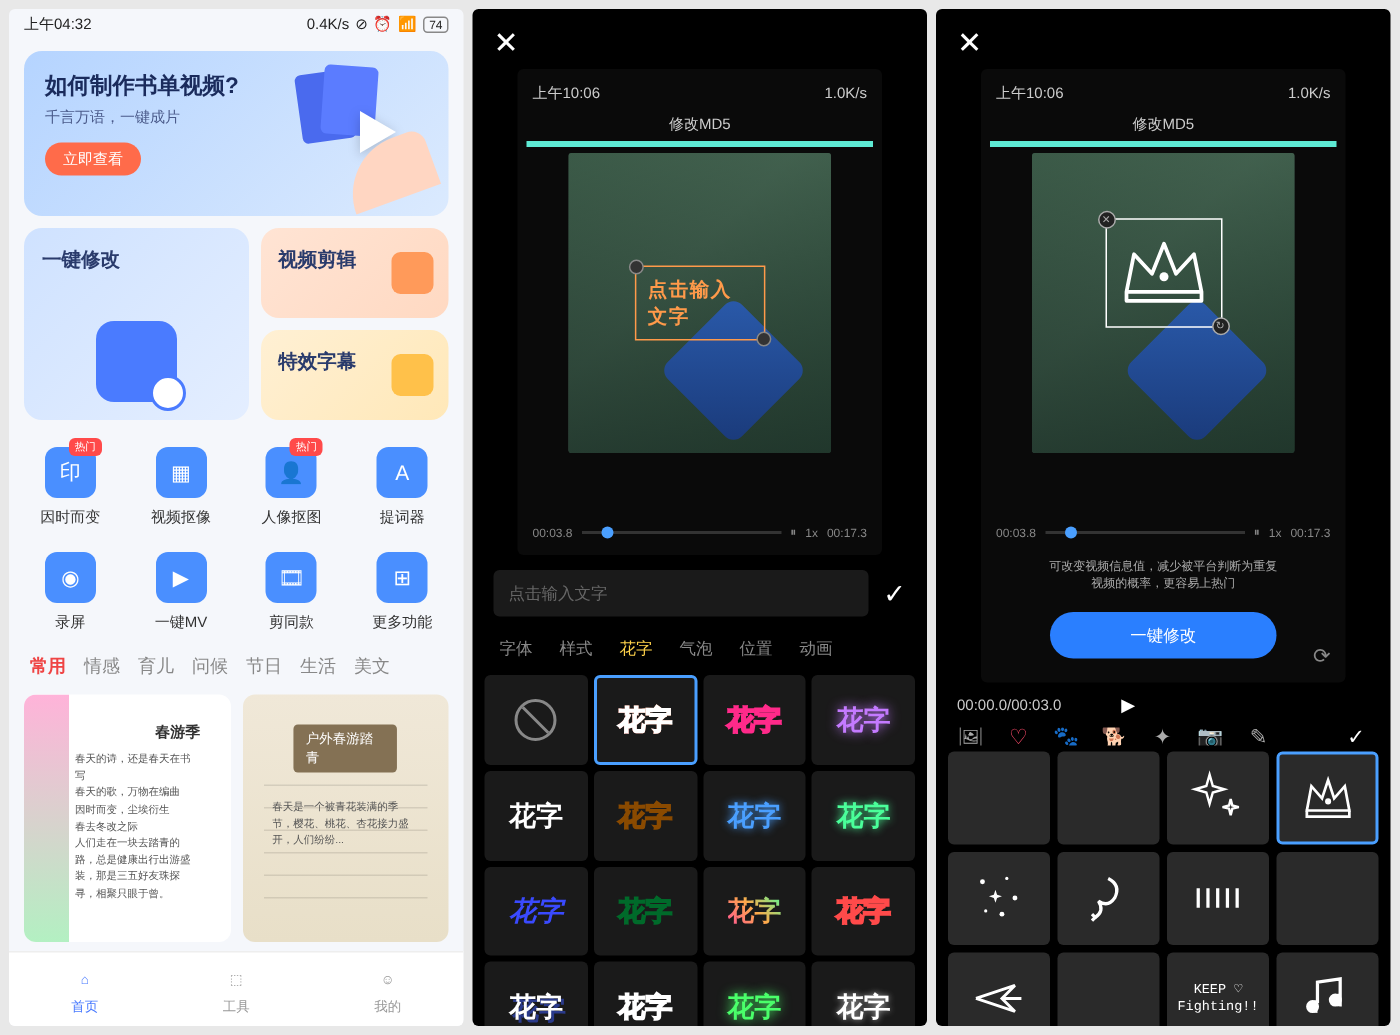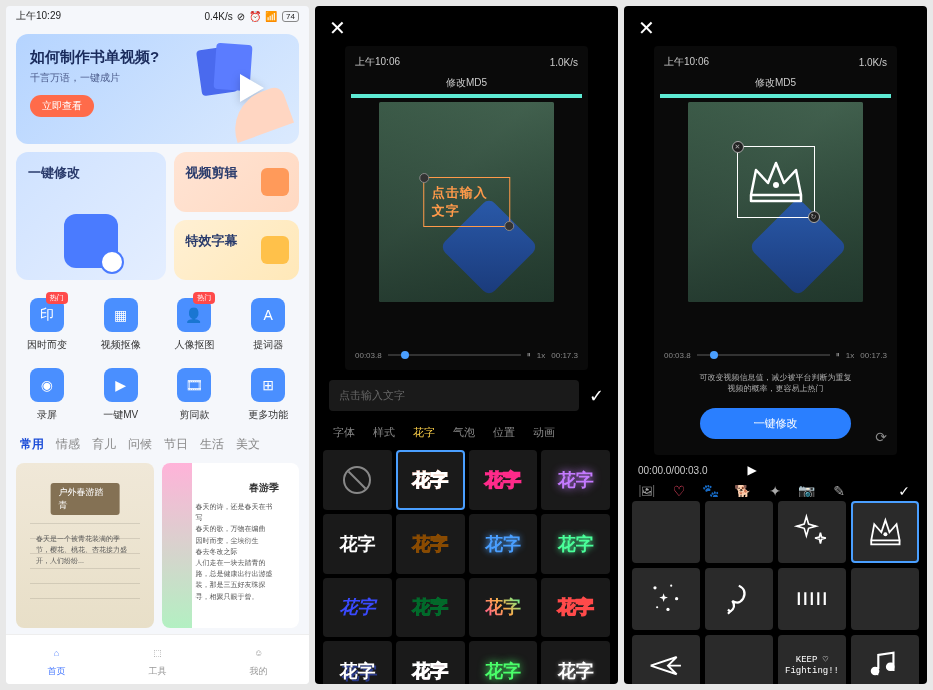--- a/index.html
+++ b/index.html
@@ -34,21 +34,21 @@
   .card-sm2 { background: linear-gradient(135deg,#fff0d4,#ffe8b8); }
   .card-sm-ic { position:absolute; right:10px; top:50%; transform:translateY(-50%); width:28px;height:28px; border-radius:6px;}
   .ic-orange{background:#ff9a5a;}
   .ic-yellow{background:#ffc14a;}
   .grid-icons { display: grid; grid-template-columns: repeat(4,1fr); gap: 4px; margin: 4px 6px; }
   .gicon { display: flex; flex-direction: column; align-items: center; gap: 6px; padding: 6px 0; position:relative;}
   .gicon .ic { width: 34px; height: 34px; background: #4a8fff; border-radius: 8px; display:flex;align-items:center;justify-content:center;color:#fff;font-size:14px;}
   .gicon .lbl { font-size: 10px; color: #333; }
   .hot-badge { position:absolute; top:0; right:14px; background:#ff4a4a;color:#fff;font-size:7px;padding:1px 4px;border-radius:4px;}
   .tabs { display: flex; gap: 12px; padding: 4px 14px; font-size: 12px; color: #888; overflow:hidden;}
-  .tabs .tab.active { color: #1d4ed8; font-weight: 700; }
+  .tabs .tab.active { color: #ef4444; font-weight: 700; }
   .content-cards { display:flex; gap:8px; padding:6px 10px; flex:1; overflow:hidden;}
   .ccard { flex:1; background:#fff; border-radius:8px; overflow:hidden; position:relative;}
   .ccard.paper { background:linear-gradient(180deg,#f0e8d8,#e8dfc8);}
   .ccard .tag { position:absolute;top:20px;left:50%;transform:translateX(-50%);background:rgba(120,100,70,.9);color:#fff;font-size:9px;padding:3px 8px;border-radius:3px;}
   .ccard .lines{position:absolute;top:60px;left:14px;right:14px;bottom:10px;}
   .ccard .lines div{height:1px;background:rgba(0,0,0,.1);margin-bottom:14px;}
   .ccard .text-block{position:absolute;top:38px;left:20px;right:20px;font-size:7px;line-height:1.6;color:#555;}
   .ccard.spring{background:#fff;}
   .ccard.spring .deco{position:absolute;left:0;top:0;bottom:0;width:30px;background:linear-gradient(180deg,#ffb3d9,#b3f0c2);}
   .ccard.spring .title{position:absolute;top:18px;right:20px;font-size:10px;font-weight:700;color:#333;}
@@ -101,21 +101,21 @@
   .sticker-cell.selected{border:2px solid #4a9fff;}
   .sticker-cell svg{width:70%;height:70%;}
 </style>
 </head>
 <body>
 
 <div class="container">
 
   <div class="phone phone1">
     <div class="status-bar">
-      <span>上午10:29</span>
+      <span>上午04:32</span>
       <span class="status-right">
         <span>0.4K/s</span>
         <span>⊘</span>
         <span>⏰</span>
         <span>📶</span>
         <span class="badge-batt">74</span>
       </span>
     </div>
     <div class="banner">
       <div class="banner-title">如何制作书单视频?</div>
@@ -183,40 +183,40 @@
     <div class="tabs">
       <div class="tab active">常用</div>
       <div class="tab">情感</div>
       <div class="tab">育儿</div>
       <div class="tab">问候</div>
       <div class="tab">节日</div>
       <div class="tab">生活</div>
       <div class="tab">美文</div>
     </div>
     <div class="content-cards">
-      <div class="ccard paper">
-        <div class="tag">户外春游踏青</div>
-        <div class="lines">
-            <div></div>
-            <div></div>
-            <div></div>
-            <div></div>
-            <div></div>
-            <div></div>
-          </div>
-        <div class="text-block" style="top:70px;">春天是一个被青花装满的季节，樱花、桃花、杏花接力盛开，人们纷纷...</div>
-      </div>
       <div class="ccard spring">
         <div class="deco"></div>
         <div class="title">春游季</div>
         <div class="text-block" style="left:34px;white-space:pre-line;">春天的诗，还是春天在书写
 春天的歌，万物在编曲
 因时而变，尘埃衍生
 春去冬改之际
 人们走在一块去踏青的路，总是健康出行出游盛装，那是三五好友珠探寻，相聚只眼于曾。</div>
+      </div>
+      <div class="ccard paper">
+        <div class="tag">户外春游踏青</div>
+        <div class="lines">
+            <div></div>
+            <div></div>
+            <div></div>
+            <div></div>
+            <div></div>
+            <div></div>
+          </div>
+        <div class="text-block" style="top:70px;">春天是一个被青花装满的季节，樱花、桃花、杏花接力盛开，人们纷纷...</div>
       </div>
     </div>
     <div class="bottom-nav">
       <div class="bn-item active">
           <div class="bn-ic">⌂</div>
           <span>首页</span>
         </div>
       <div class="bn-item">
           <div class="bn-ic">⬚</div>
           <span>工具</span>

